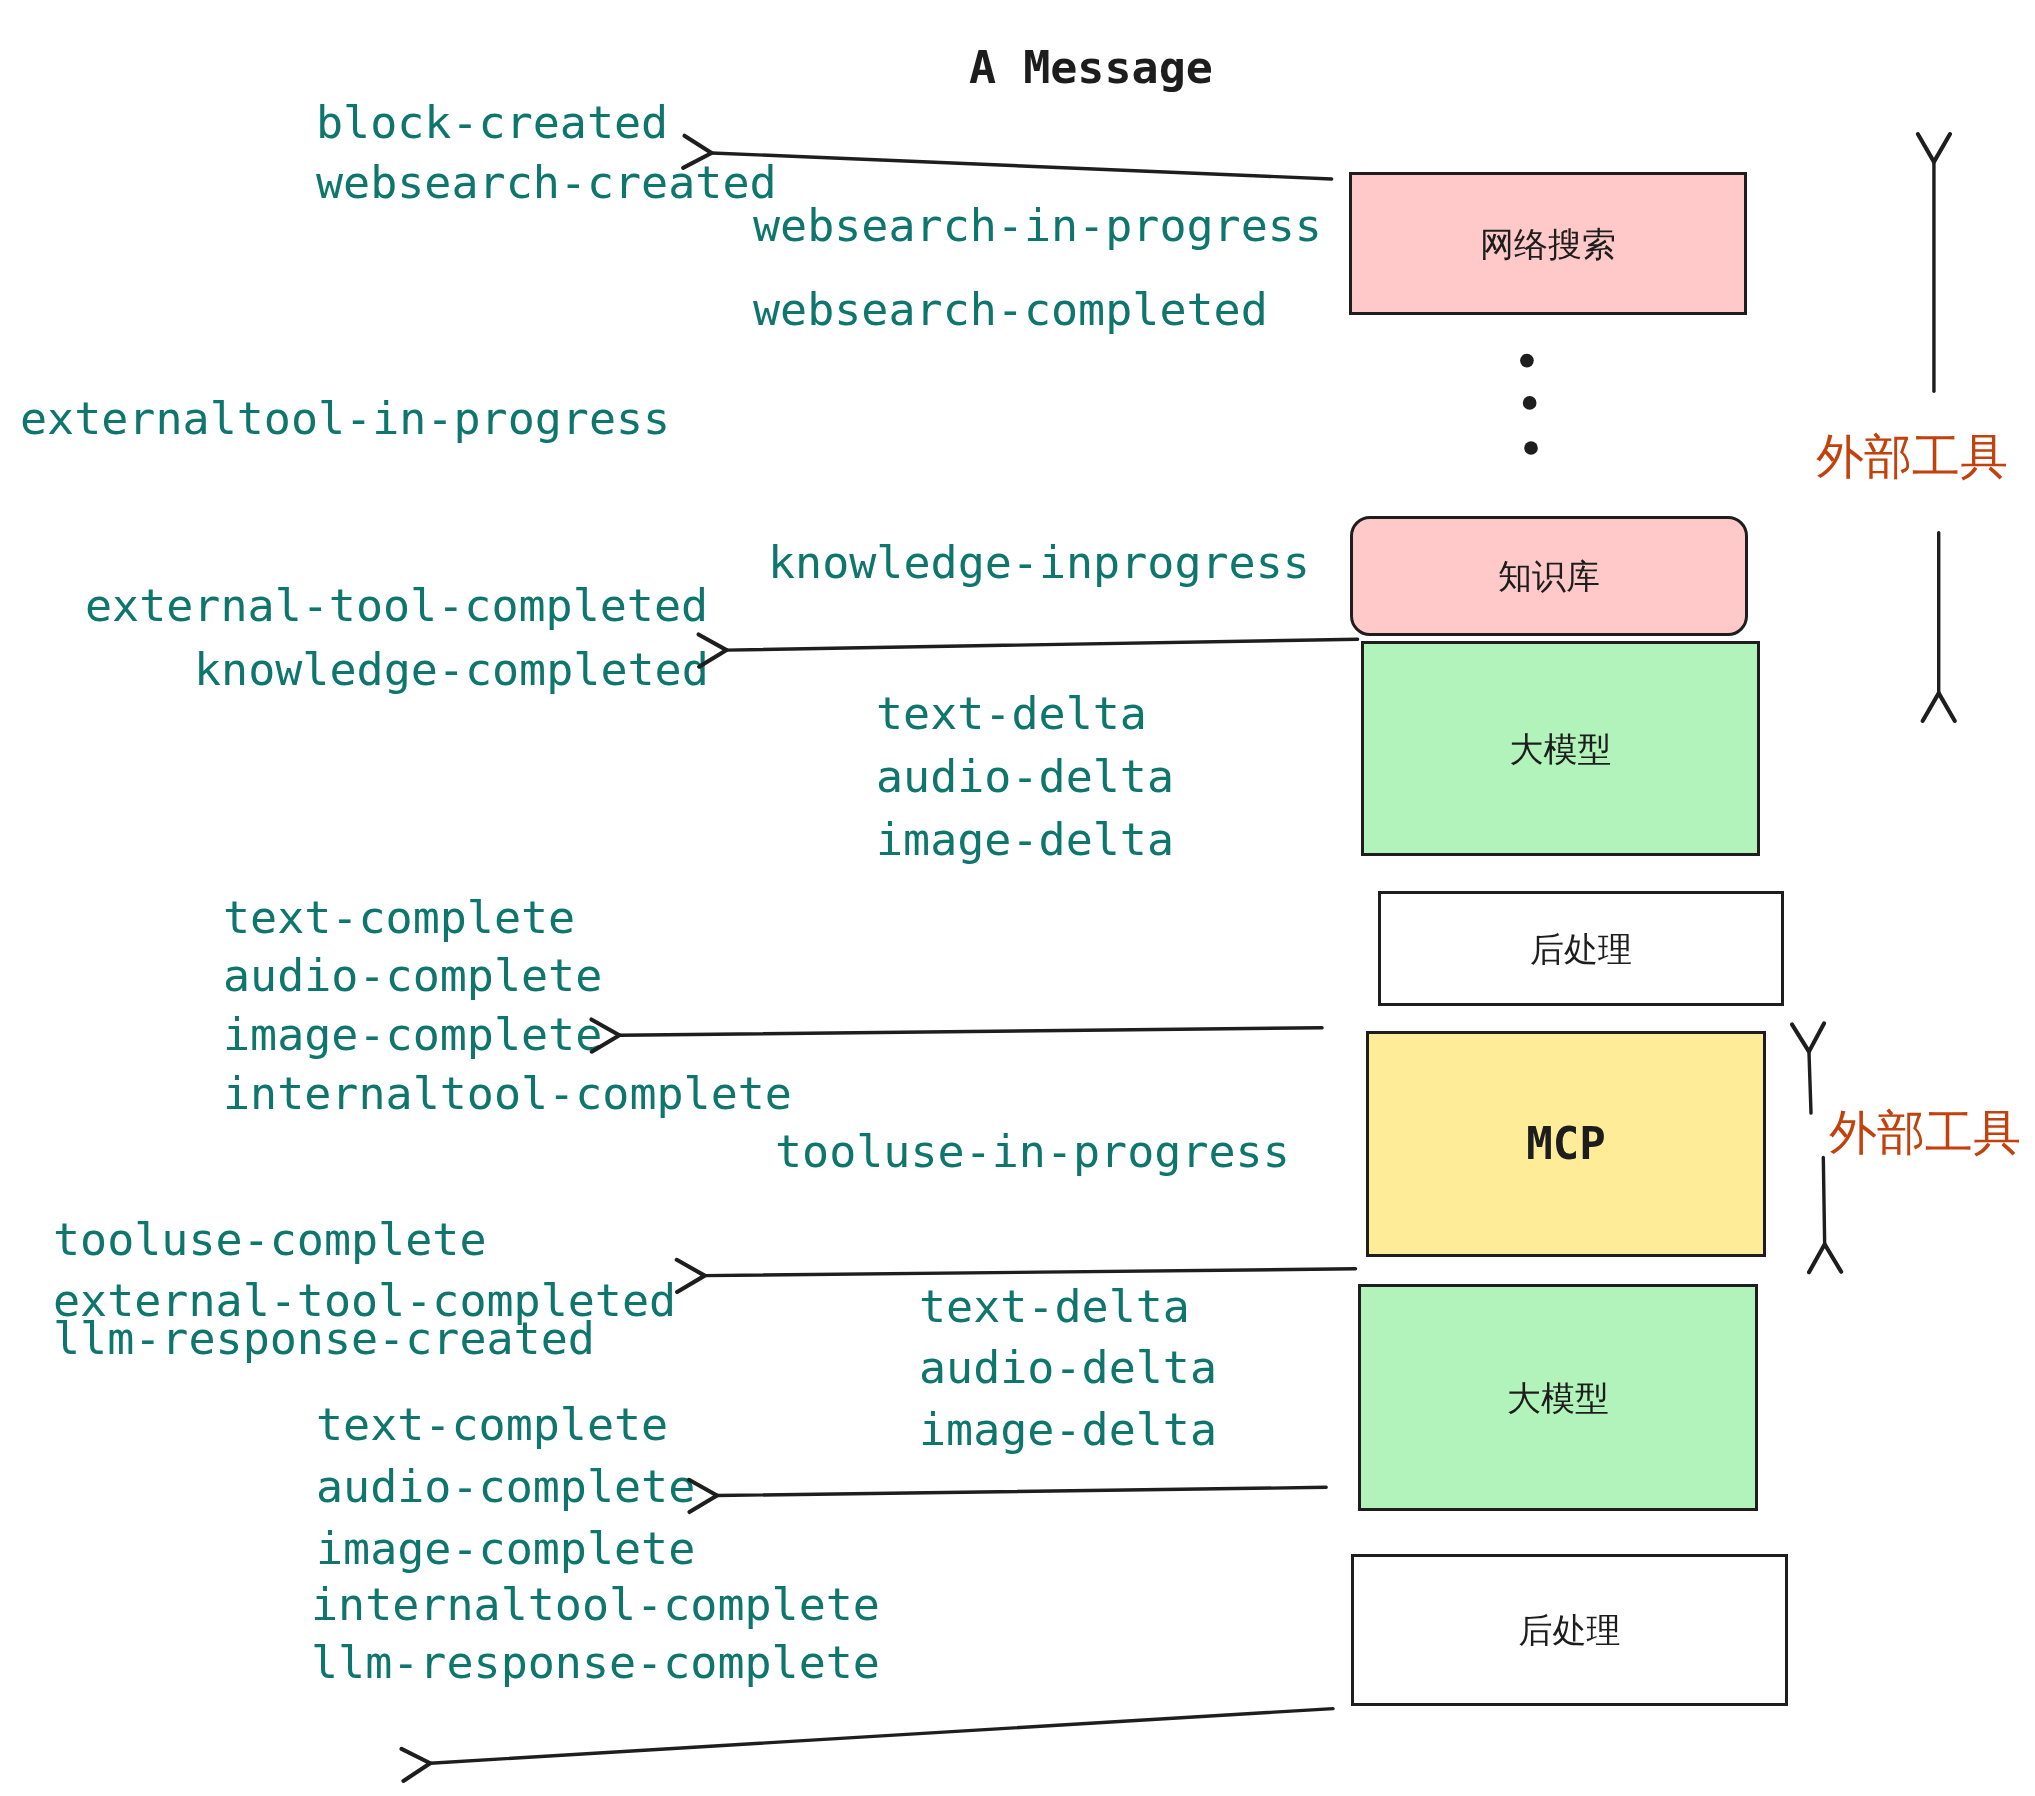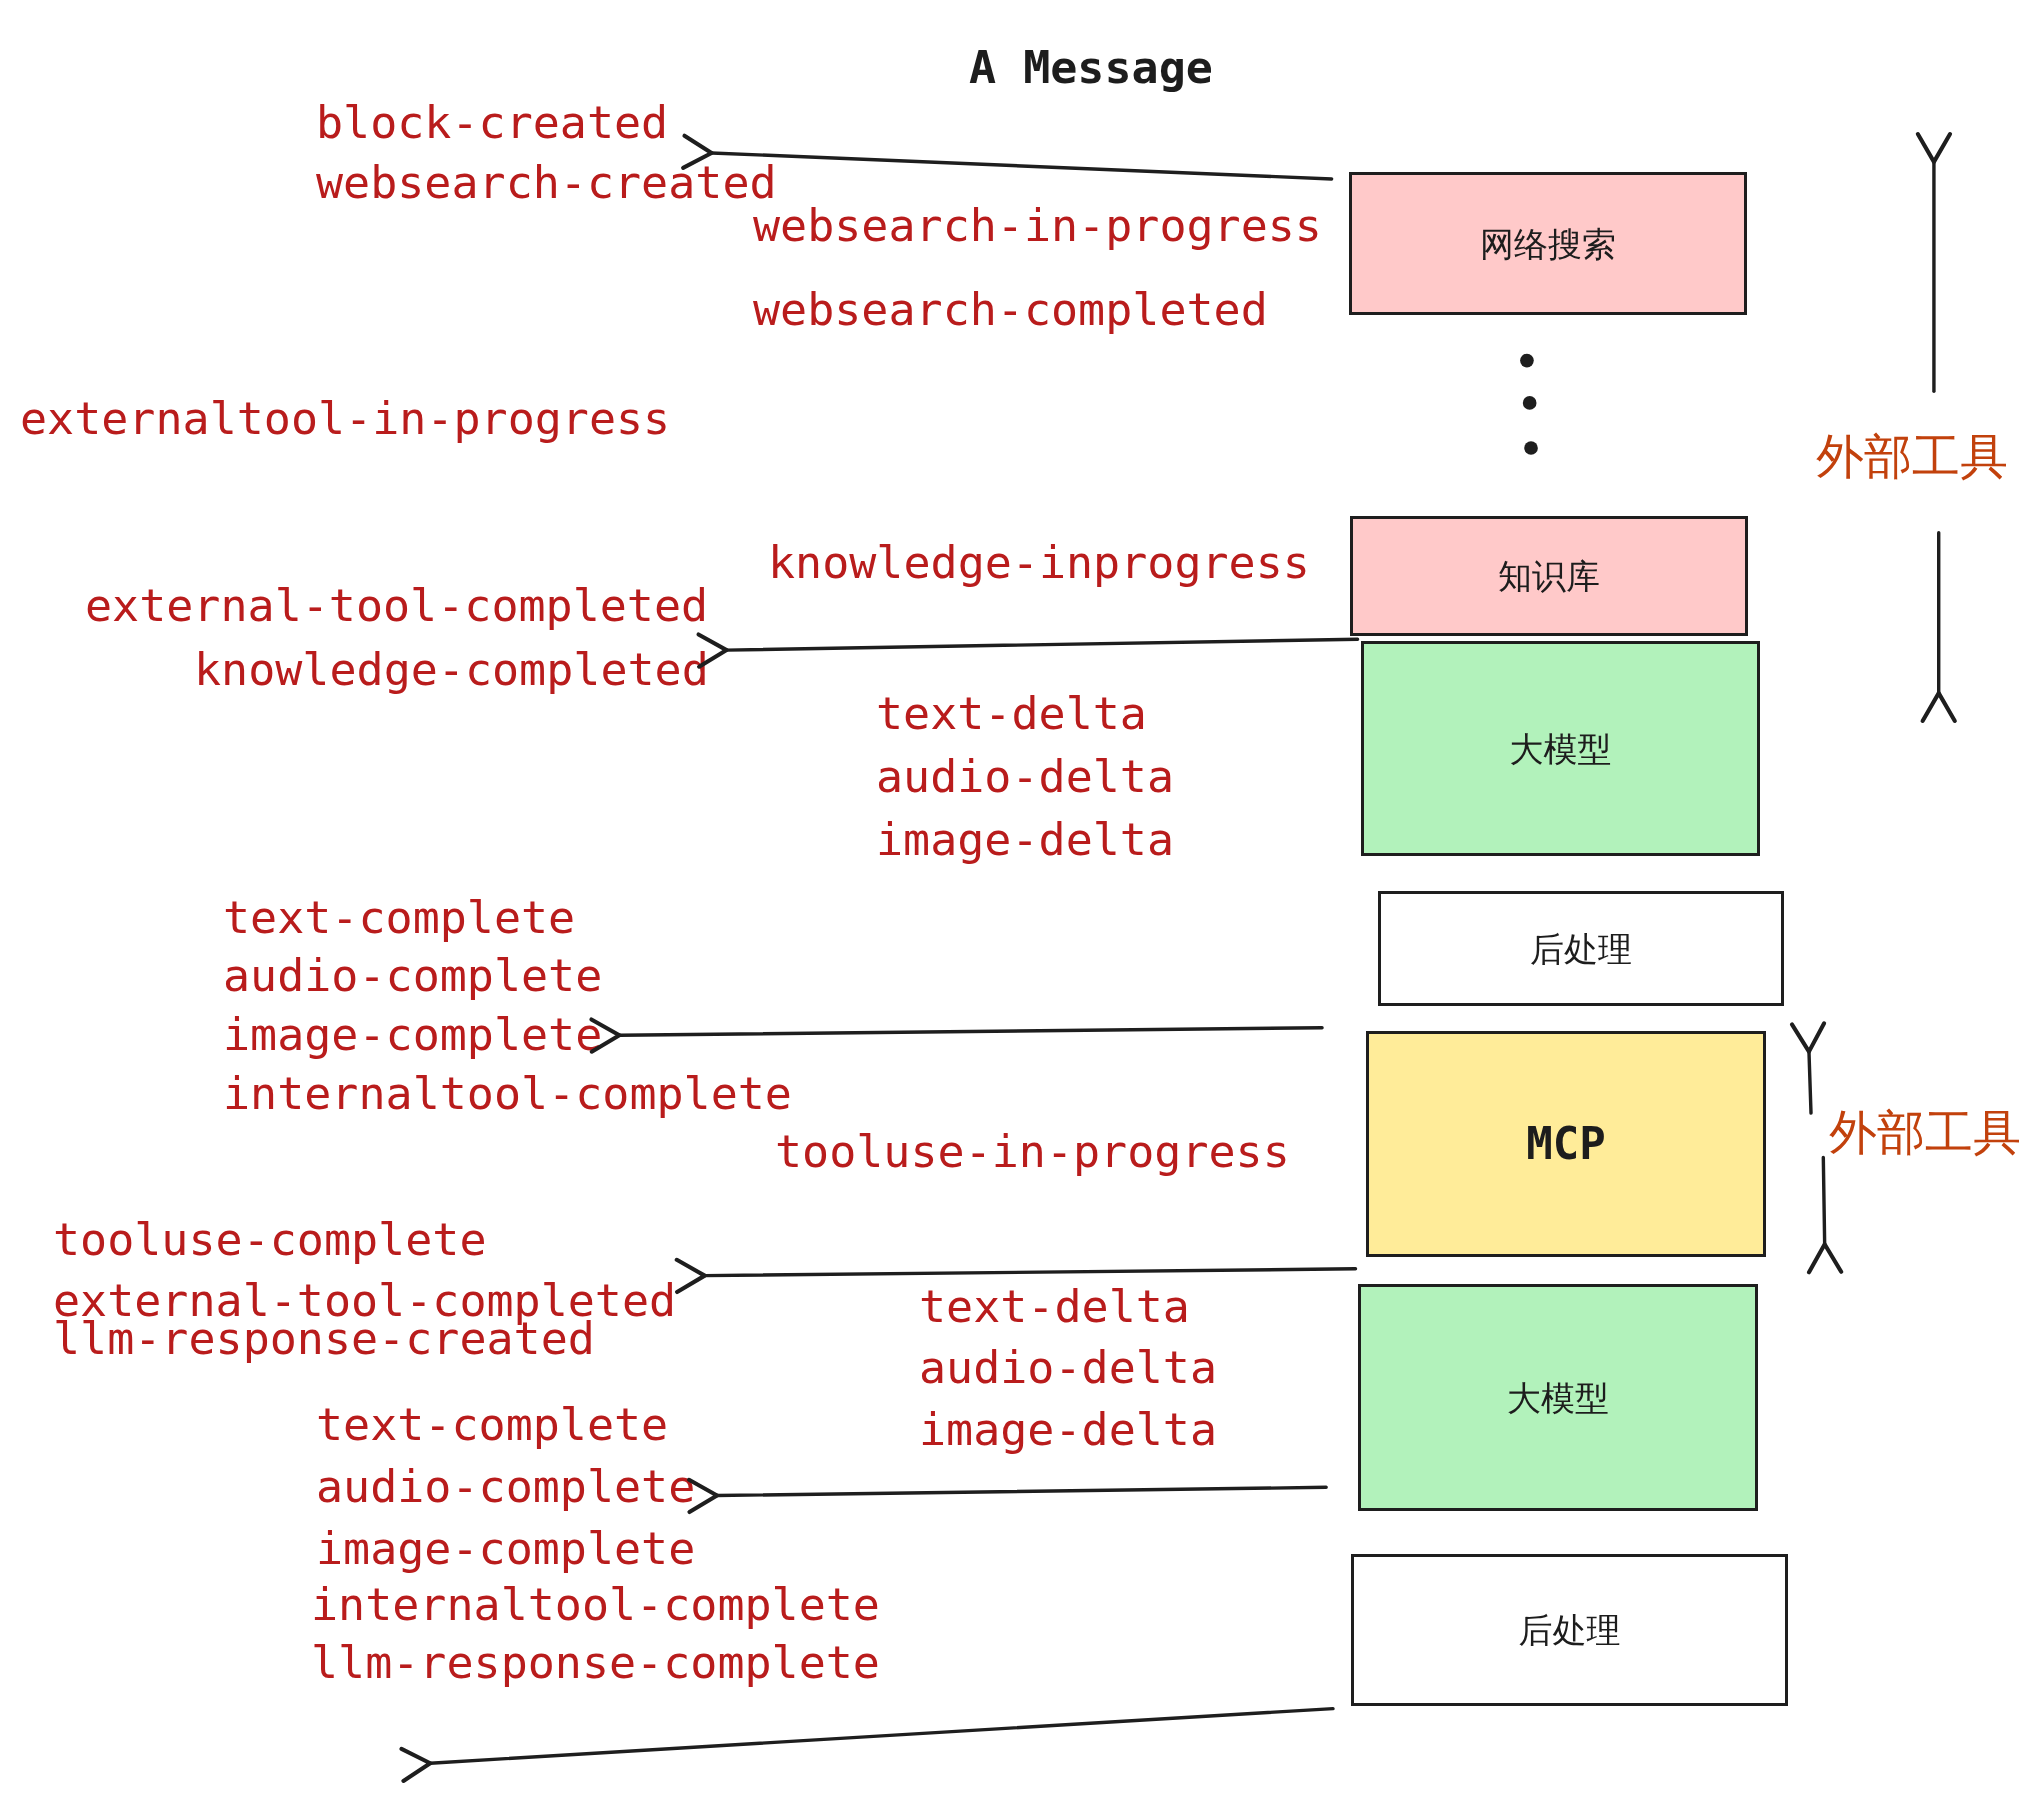--- a/index.html
+++ b/index.html
@@ -10,21 +10,21 @@
     overflow:hidden;
     font-family:"DejaVu Sans Mono", monospace;
     color:#1d1d1d;
   }
   .ev{
     position:absolute;
     white-space:nowrap;
     transform:translateY(-50%);
     font:45px/1 "DejaVu Sans Mono", monospace;
     letter-spacing:0px;
-    color:#b91c1c;
+    color:#0f766e;
   }
   .title{
     position:absolute;
     white-space:nowrap;
     transform:translateY(-50%);
     font:45px/1 "DejaVu Sans Mono", monospace;
     font-weight:bold;
     color:#1d1d1d;
     margin-top:18px;
   }
@@ -68,21 +68,21 @@
 <body>
 
 <div id="canvas">
 
   <div class="title" style="left:969px;top:49px">A Message</div>
 
   <div class="box" style="left: 1349px; top: 172px; width: 398px; height: 143px; background: rgb(255, 201, 201);">
     <span class="box-label">网络搜索</span>
   </div>
 
-  <div class="box" style="left: 1350px; top: 516px; width: 398px; height: 120px; background: rgb(255, 201, 201);">
+  <div class="box" style="left: 1350px; top: 516px; width: 398px; height: 120px; background: rgb(255, 201, 201); border-radius: 20px;">
     <span class="box-label">知识库</span>
   </div>
 
   <div class="box" style="left: 1361px; top: 641px; width: 399px; height: 215px; background: rgb(178, 242, 187);">
     <span class="box-label">大模型</span>
   </div>
 
   <div class="box" style="left: 1378px; top: 891px; width: 406px; height: 115px; background: rgb(255, 255, 255);">
     <span class="box-label">后处理</span>
   </div>

